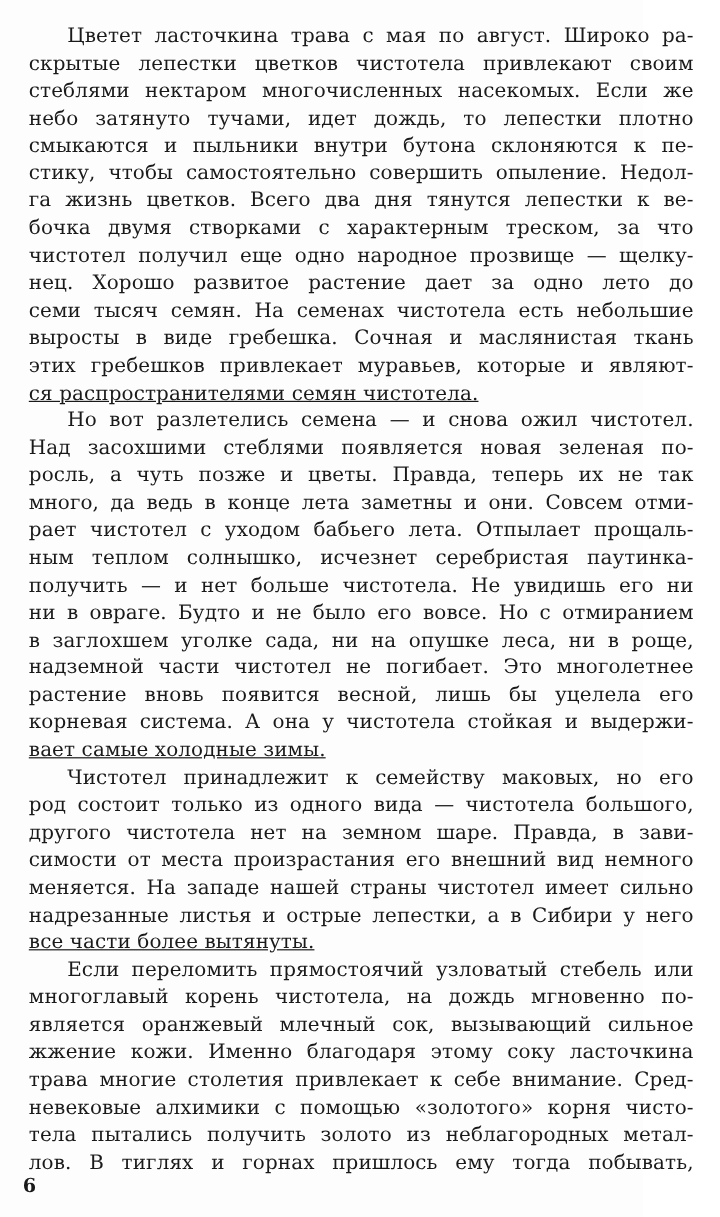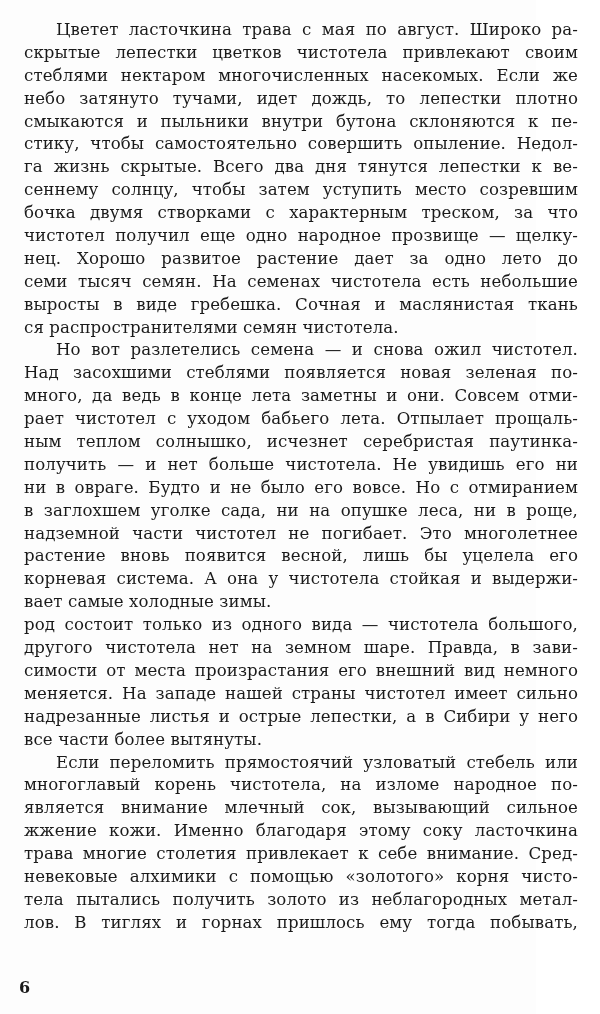--- a/index.html
+++ b/index.html
@@ -12,78 +12,80 @@
     position: absolute; left: 24px; top: 19px; width: 554px;
     font-family: "DejaVu Serif", "Liberation Serif", serif;
     font-size: 16.6px; line-height: 22.9px; color: #1a1a1a;
     letter-spacing: 0.1px;
   }
   .line {
     display: block; white-space: nowrap; text-align: justify;
     text-align-last: justify; height: 22.9px; overflow: visible;
   }
   .line.indent { padding-left: 32px; }
-  .line.last { text-align-last: left; }
+  .line.last { text-align-last: left; text-decoration: underline; }
   .page-number {
     position: absolute; left: 19px; top: 978px;
     font-family: "DejaVu Serif", "Liberation Serif", serif;
     font-size: 16px; font-weight: bold; color: #1a1a1a;
   }
 </style>
 </head>
 <body>
 
 <div class="page">
   <div class="text-block">
 
     <div>
       <span class="line indent">Цветет ласточкина трава с мая по август. Широко ра-</span>
       <span class="line">скрытые лепестки цветков чистотела привлекают своим</span>
       <span class="line">стеблями нектаром многочисленных насекомых. Если же</span>
       <span class="line">небо затянуто тучами, идет дождь, то лепестки плотно</span>
       <span class="line">смыкаются и пыльники внутри бутона склоняются к пе-</span>
       <span class="line">стику, чтобы самостоятельно совершить опыление. Недол-</span>
-      <span class="line">га жизнь скрытые. Всего два дня тянутся лепестки к ве-</span>
-      <span class="line">сеннему солнцу, чтобы затем уступить место созревшим</span>
+      <span class="line">га жизнь цветков. Всего два дня тянутся лепестки к ве-</span>
       <span class="line">бочка двумя створками с характерным треском, за что</span>
       <span class="line">чистотел получил еще одно народное прозвище — щелку-</span>
       <span class="line">нец. Хорошо развитое растение дает за одно лето до</span>
       <span class="line">семи тысяч семян. На семенах чистотела есть небольшие</span>
       <span class="line">выросты в виде гребешка. Сочная и маслянистая ткань</span>
+      <span class="line">этих гребешков привлекает муравьев, которые и являют-</span>
       <span class="line last">ся распространителями семян чистотела.</span>
     </div>
 
     <div>
       <span class="line indent">Но вот разлетелись семена — и снова ожил чистотел.</span>
       <span class="line">Над засохшими стеблями появляется новая зеленая по-</span>
+      <span class="line">росль, а чуть позже и цветы. Правда, теперь их не так</span>
       <span class="line">много, да ведь в конце лета заметны и они. Совсем отми-</span>
       <span class="line">рает чистотел с уходом бабьего лета. Отпылает прощаль-</span>
       <span class="line">ным теплом солнышко, исчезнет серебристая паутинка-</span>
       <span class="line">получить — и нет больше чистотела. Не увидишь его ни</span>
       <span class="line">ни в овраге. Будто и не было его вовсе. Но с отмиранием</span>
       <span class="line">в заглохшем уголке сада, ни на опушке леса, ни в роще,</span>
       <span class="line">надземной части чистотел не погибает. Это многолетнее</span>
       <span class="line">растение вновь появится весной, лишь бы уцелела его</span>
       <span class="line">корневая система. А она у чистотела стойкая и выдержи-</span>
       <span class="line last">вает самые холодные зимы.</span>
     </div>
 
     <div>
+      <span class="line indent">Чистотел принадлежит к семейству маковых, но его</span>
       <span class="line">род состоит только из одного вида — чистотела большого,</span>
       <span class="line">другого чистотела нет на земном шаре. Правда, в зави-</span>
       <span class="line">симости от места произрастания его внешний вид немного</span>
       <span class="line">меняется. На западе нашей страны чистотел имеет сильно</span>
       <span class="line">надрезанные листья и острые лепестки, а в Сибири у него</span>
       <span class="line last">все части более вытянуты.</span>
     </div>
 
     <div>
       <span class="line indent">Если переломить прямостоячий узловатый стебель или</span>
-      <span class="line">многоглавый корень чистотела, на изломе народное по-</span>
-      <span class="line">является внимание млечный сок, вызывающий сильное</span>
+      <span class="line">многоглавый корень чистотела, на дождь мгновенно по-</span>
+      <span class="line">является оранжевый млечный сок, вызывающий сильное</span>
       <span class="line">жжение кожи. Именно благодаря этому соку ласточкина</span>
       <span class="line">трава многие столетия привлекает к себе внимание. Сред-</span>
       <span class="line">невековые алхимики с помощью «золотого» корня чисто-</span>
       <span class="line">тела пытались получить золото из неблагородных метал-</span>
       <span class="line">лов. В тиглях и горнах пришлось ему тогда побывать,</span>
 
     </div>
 
   </div>
 

